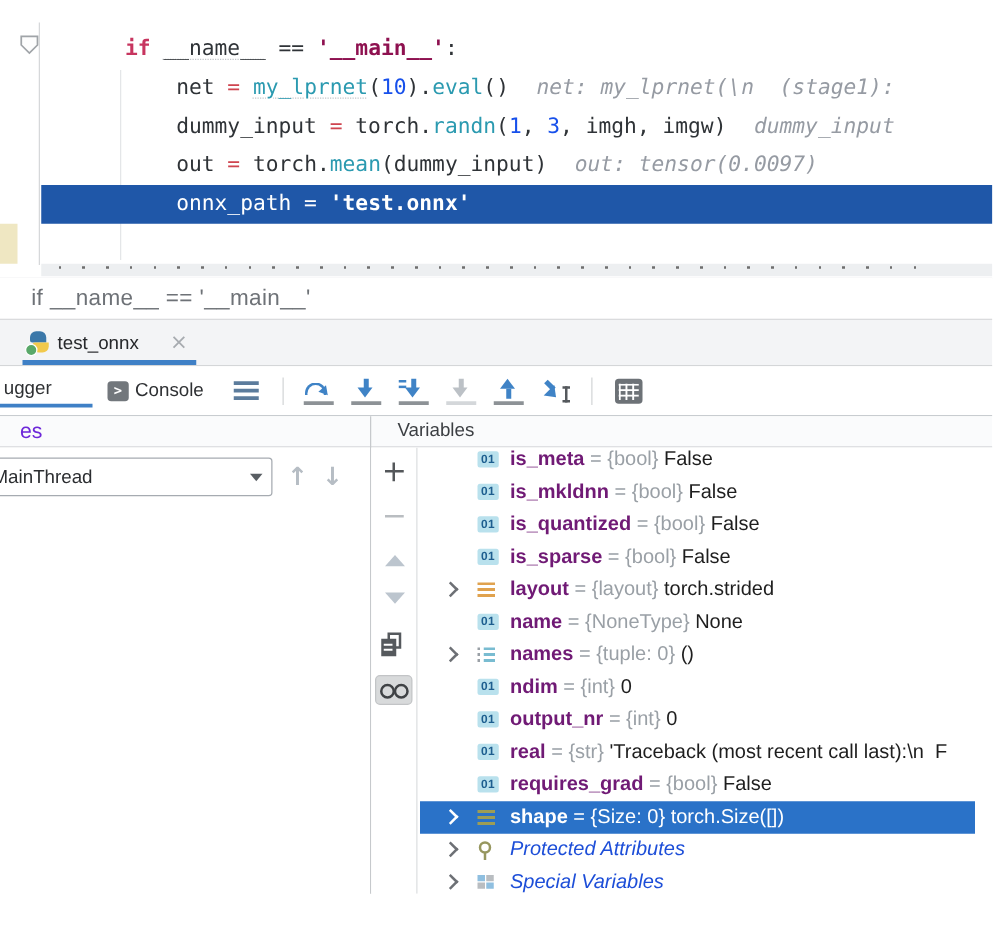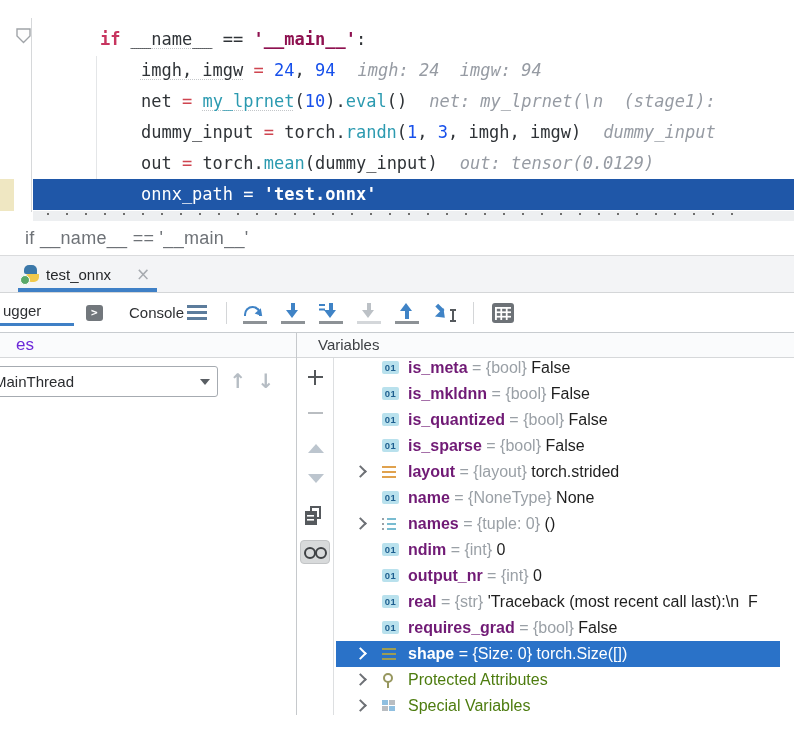--- a/index.html
+++ b/index.html
@@ -43,21 +43,21 @@
   .run-dot{position:absolute;left:-2px;bottom:-2px;width:8px;height:8px;border-radius:50%;background:#59a869;border:1.5px solid #fff;z-index:2;}
   .tab-label{position:absolute;left:46px;line-height:37px;font-size:15px;color:#26282b;}
   .tab-close{position:absolute;left:136px;line-height:37px;font-size:17px;color:#a7abb0;font-family:"DejaVu Sans",sans-serif;}
   .tab-underline{position:absolute;left:18px;bottom:0;width:139px;height:4px;background:#3f80c6;}
 
   
   .dbg-toolbar{position:absolute;left:0;top:293px;width:794px;height:40px;background:#fff;border-bottom:1px solid #c8ccd0;box-sizing:border-box;}
   .tool-tab-debugger{position:absolute;left:0;top:0;width:74px;height:100%;}
   .tool-tab-debugger span{position:absolute;left:3px;line-height:36px;font-size:15px;color:#2e3033;}
   .dbg-underline{position:absolute;left:0;top:30px;width:74px;height:3px;background:#3f80c6;}
-  .tool-tab-console{position:absolute;left:86px;top:0;height:100%;display:flex;align-items:center;gap:26px;}
+  .tool-tab-console{position:absolute;left:86px;top:0;height:100%;display:flex;align-items:center;gap:5px;}
   .console-icon{width:17px;height:16px;background:#72777c;border-radius:3px;position:relative;}
   .console-icon::before{content:">";color:#fff;font:700 11px/16px "DejaVu Sans Mono",monospace;position:absolute;left:5px;}
   .tool-tab-console .lbl{font-size:15px;color:#2e3033;}
   #tb-icons{position:absolute;left:186px;top:0;height:100%;display:flex;align-items:center;gap:14px;}
   .tsep{width:1px;height:22px;background:#d4d6d8;margin:0 2px;}
   .tbicon{width:24px;height:22px;position:relative;display:inline-block;box-sizing:border-box;}
   .settings-menu::before{content:"";position:absolute;left:1px;top:3px;width:20px;height:3.4px;background:#5c7c9c;
       box-shadow:0 6px 0 #5c7c9c,0 12px 0 #5c7c9c;}
   .step-over,.step-into,.force-step-into,.step-out{border-bottom:3px solid #8d9296;}
   .step-into-my-code{border-bottom:3px solid #d4d7da;}
@@ -137,44 +137,43 @@
   .vicon.squares{width:14px;height:11px;background:
       linear-gradient(#8fbfe0,#8fbfe0),linear-gradient(#b9bdc1,#b9bdc1),
       linear-gradient(#b9bdc1,#b9bdc1),linear-gradient(#8fbfe0,#8fbfe0);
       background-size:6px 5px,6px 5px,6px 5px,6px 5px;
       background-position:0 0,7px 0,0 6px,7px 6px;background-repeat:no-repeat;}
   .vtext{position:absolute;left:72px;line-height:26px;white-space:pre;}
   .vname{color:#701a75;font-weight:700;}
   .vsep{color:#9aa0a6;}
   .vtype{color:#9aa0a6;}
   .vval{color:#1e1e1e;}
-  .vlabel{color:#4d7c0f;}
+  .vlabel{color:#1d4ed8;font-style:italic;}
   .vrow.selected .vname,.vrow.selected .vsep,.vrow.selected .vtype,.vrow.selected .vval,.vrow.selected .vlabel{color:#fff;font-weight:400;}
   .vrow.selected .vname{font-weight:700;}
 </style>
 </head>
 <body>
 
 <div class="app">
 
   <section class="editor">
     <div class="gutter-line"></div>
     <div class="indent-guide"></div>
     <div class="fold-marker">
       <svg width="16" height="16" viewBox="0 0 16 16">
           <polygon points="1,1 14,1 14,8 7.5,14.5 1,8" fill="#fdfdfd" stroke="#a0a4a8" stroke-width="1.4"></polygon>
         </svg>
     </div>
     <div class="exec-gutter"></div>
     <div id="code-lines">
         <div class="cline"><span class="tok kw">if </span><span class="tok pl sq">__name__</span><span class="tok pl"> == </span><span class="tok str">'__main__'</span><span class="tok pl">:</span></div>
-        <div class="cline"><span class="tok pl">    </span><span class="tok pl sq">imgh, imgw</span><span class="tok pl"> </span><span class="tok op">=</span><span class="tok pl"> </span><span class="tok num">24</span><span class="tok pl">, </span><span class="tok num">94</span><span class="hint">imgh: 24  imgw: 94</span></div>
         <div class="cline"><span class="tok pl">    net </span><span class="tok op">=</span><span class="tok pl"> </span><span class="tok fn sq">my_lprnet</span><span class="tok pl">(</span><span class="tok num">10</span><span class="tok pl">).</span><span class="tok fn">eval</span><span class="tok pl">()</span><span class="hint">net: my_lprnet(\n  (stage1):</span></div>
         <div class="cline"><span class="tok pl">    dummy_input </span><span class="tok op">=</span><span class="tok pl"> torch.</span><span class="tok fn">randn</span><span class="tok pl">(</span><span class="tok num">1</span><span class="tok pl">, </span><span class="tok num">3</span><span class="tok pl">, imgh, imgw)</span><span class="hint">dummy_input</span></div>
-        <div class="cline"><span class="tok pl">    out </span><span class="tok op">=</span><span class="tok pl"> torch.</span><span class="tok fn">mean</span><span class="tok pl">(dummy_input)</span><span class="hint">out: tensor(0.0129)</span></div>
+        <div class="cline"><span class="tok pl">    out </span><span class="tok op">=</span><span class="tok pl"> torch.</span><span class="tok fn">mean</span><span class="tok pl">(dummy_input)</span><span class="hint">out: tensor(0.0097)</span></div>
         <div class="cline selected"><span class="tok pl">    onnx_path </span><span class="tok op">=</span><span class="tok pl"> </span><span class="tok str">'test.onnx'</span></div>
       </div>
     <div class="clipped-line"></div>
   </section>
 
   <div class="breadcrumb-bar">
     <span>if __name__ == '__main__'</span>
   </div>
 
   <div class="tabbar">

